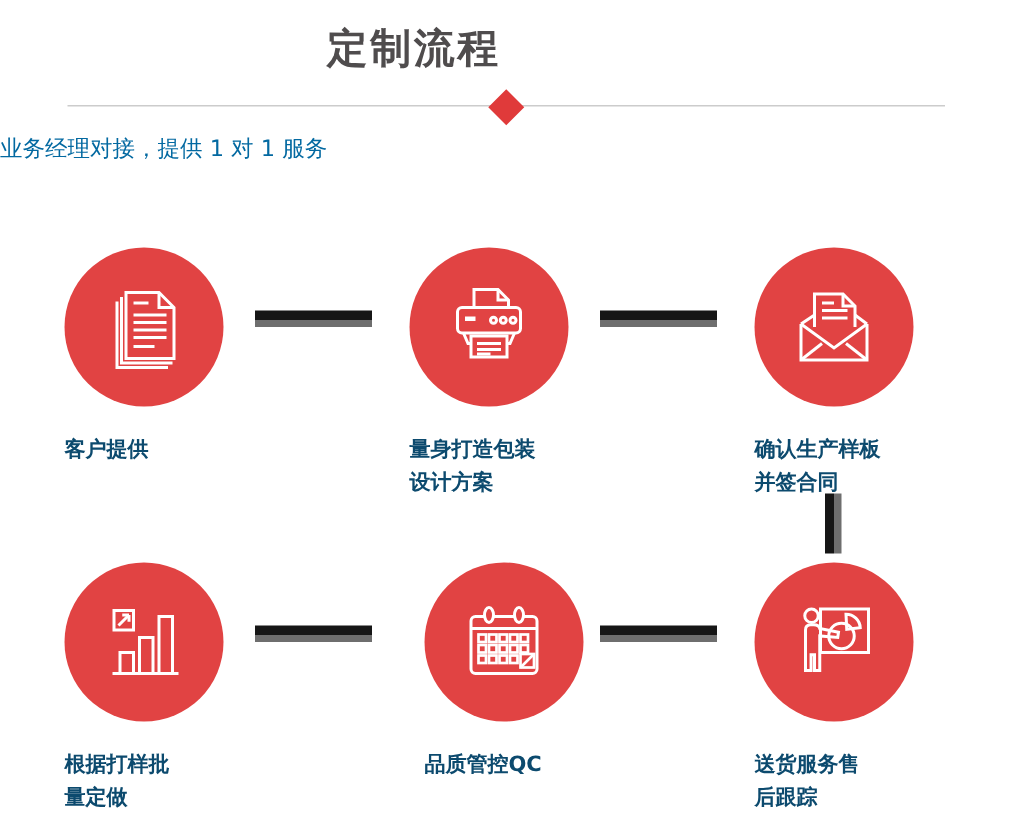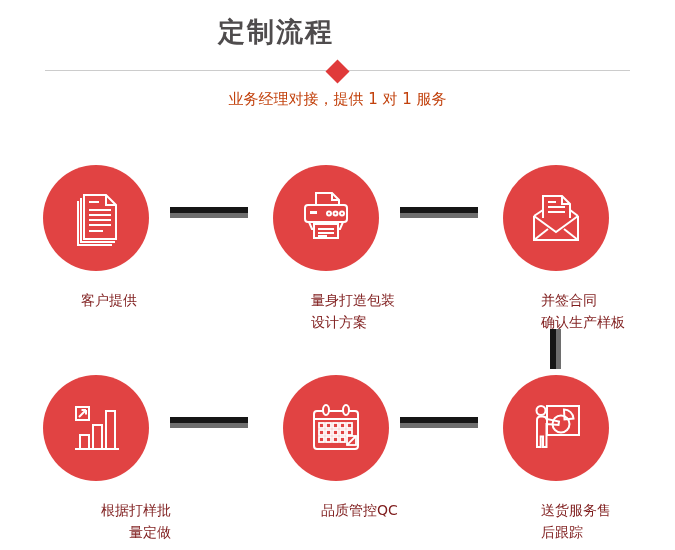--- a/index.html
+++ b/index.html
@@ -7,36 +7,36 @@
   body { font-family:"DejaVu Sans","Liberation Sans",sans-serif; }
   .page { position:relative; width:675px; height:550px; background:#fff; overflow:hidden; }
 
   .title { position:absolute; top:14px; left:0; width:552px; text-align:center;
            font-size:27px; font-weight:bold; color:#4f4c4d; letter-spacing:2px; }
 
   .divider-line { position:absolute; top:70px; left:45px; width:585px; height:1px; background:#cccccc; }
   .diamond { position:absolute; top:63px; left:329px; width:17px; height:17px;
              background:#e03a3a; transform:rotate(45deg); }
 
-  .subtitle { position:absolute; top:90px; left:0; width:675px; text-align:center;
-              font-size:15px; color:#c2410c; }
+  .subtitle { position:absolute; top:90px; left:0; width:675px; text-align:left;
+              font-size:15px; color:#0369a1; }
 
   .step { position:absolute; width:150px; }
   .s1 { left:21px;  top:165px; }
   .s2 { left:251px; top:165px; }
   .s3 { left:481px; top:165px; }
-  .s4 { left:21px;  top:375px;text-align:right; }
+  .s4 { left:21px;  top:375px; }
   .s5 { left:261px; top:375px; }
   .s6 { left:481px; top:375px; }
 
   .circle { width:106px; height:106px; border-radius:50%; background:#e14343;
             margin:0 auto; display:flex; align-items:center; justify-content:center; }
   .circle svg { display:block; }
 
-  .label { margin:18px 0 0 60px; font-size:14px; line-height:22px; color:#7f1d1d; }
+  .label { margin:18px 0 0 22px; font-size:14px; line-height:22px; color:#0c4a6e;font-weight:bold; }
 
   .hbar { position:absolute; width:78px; height:11px;
           background:linear-gradient(to bottom,#161616 0 6px,#6e6e6e 6px 11px); }
   .hb1 { left:170px; top:207px; }
   .hb2 { left:400px; top:207px; }
   .hb3 { left:170px; top:417px; }
   .hb4 { left:400px; top:417px; }
   .vbar { position:absolute; width:11px; height:40px; left:550px; top:329px;
           background:linear-gradient(to right,#161616 0 6px,#6e6e6e 6px 11px); }
 </style>
@@ -109,22 +109,22 @@
           <path d="M8 28 L17 22"></path>
           <path d="M52 28 L44 22"></path>
           <path d="M8 28 V52 H52 V28"></path>
           <path d="M8 28 L30 44 L52 28"></path>
           <path d="M8 52 L22 41"></path>
           <path d="M52 52 L38 41"></path>
         </svg>
       </span>
     </div>
     <div class="label">
+      <div>确认生产样板</div>
       <div>并签合同</div>
-      <div>确认生产样板</div>
     </div>
   </div>
 
   <div class="step s4">
     <div class="circle">
       <span>
         <svg width="60" height="60" viewBox="0 0 60 60" fill="none" stroke="#ffffff" stroke-width="2">
           <line x1="9" y1="51" x2="53" y2="51"></line>
           <rect x="14" y="37" width="9" height="14"></rect>
           <rect x="27" y="27" width="9" height="24"></rect>

